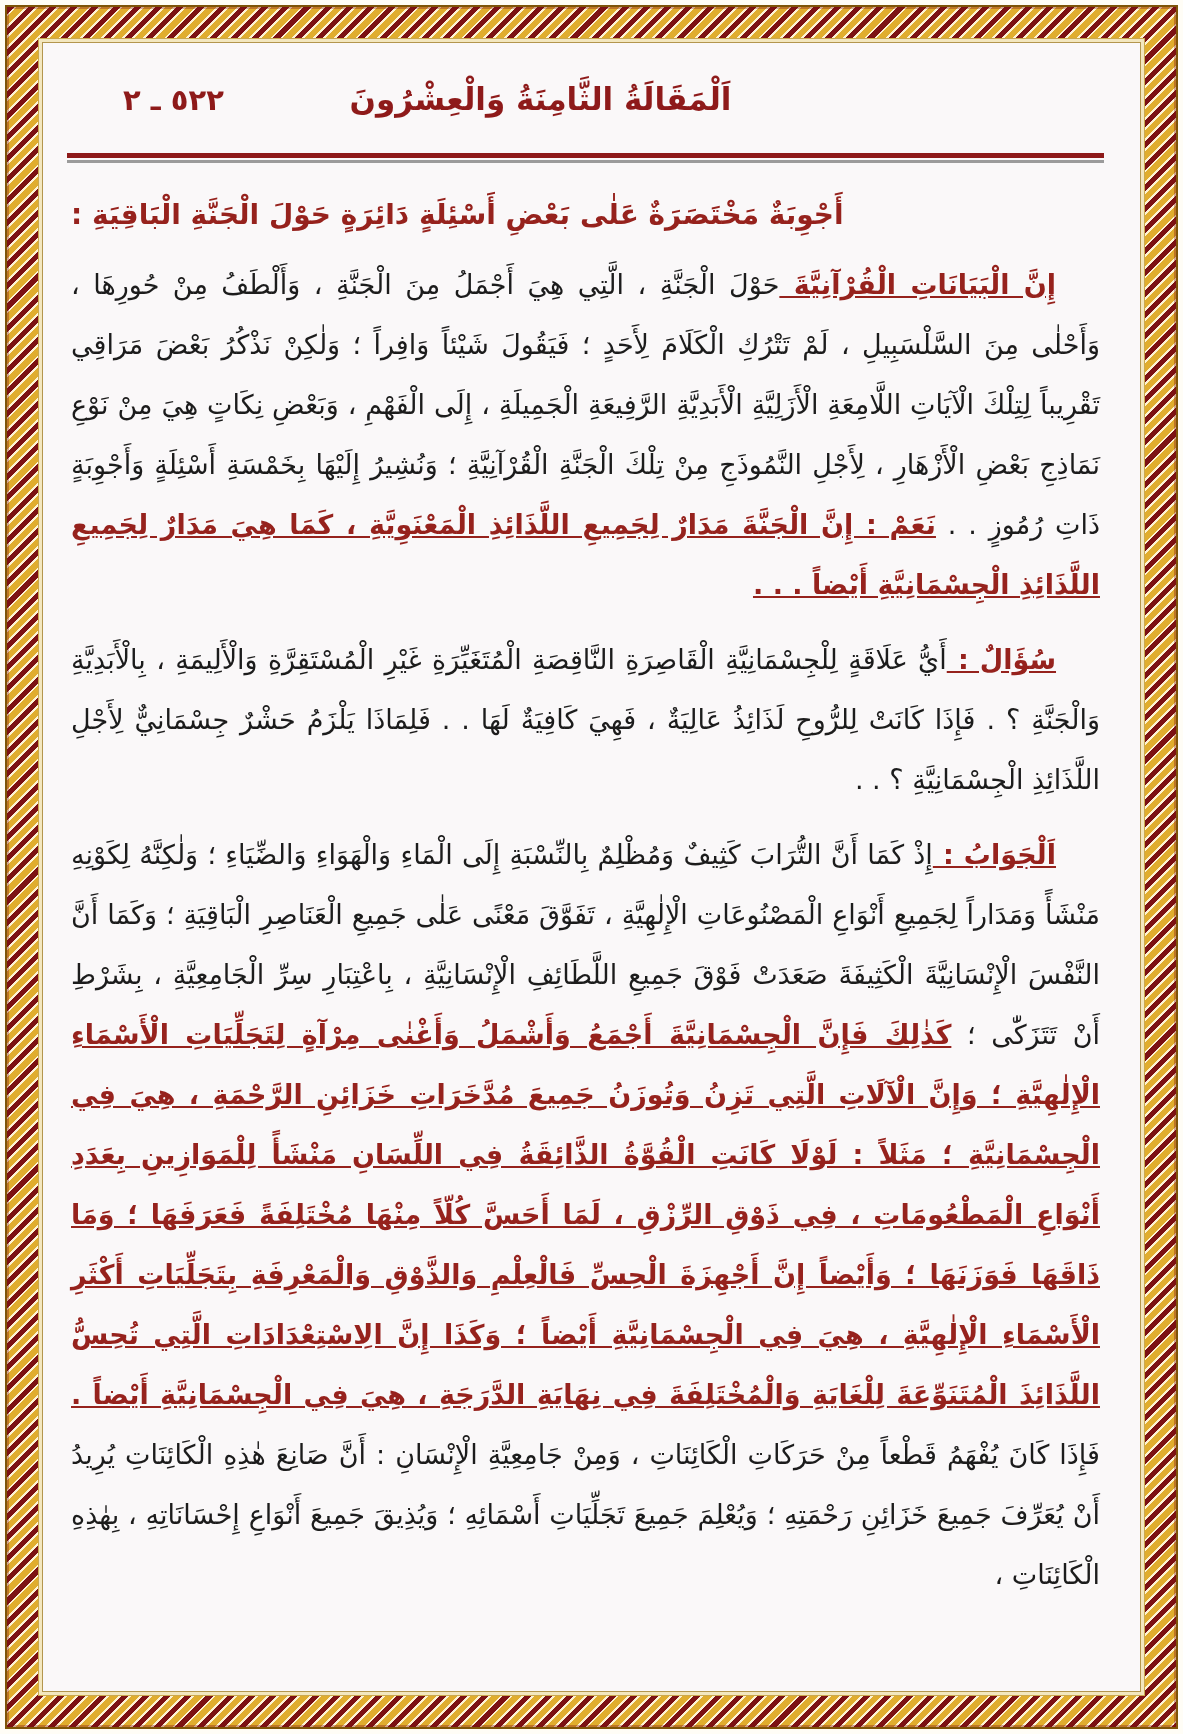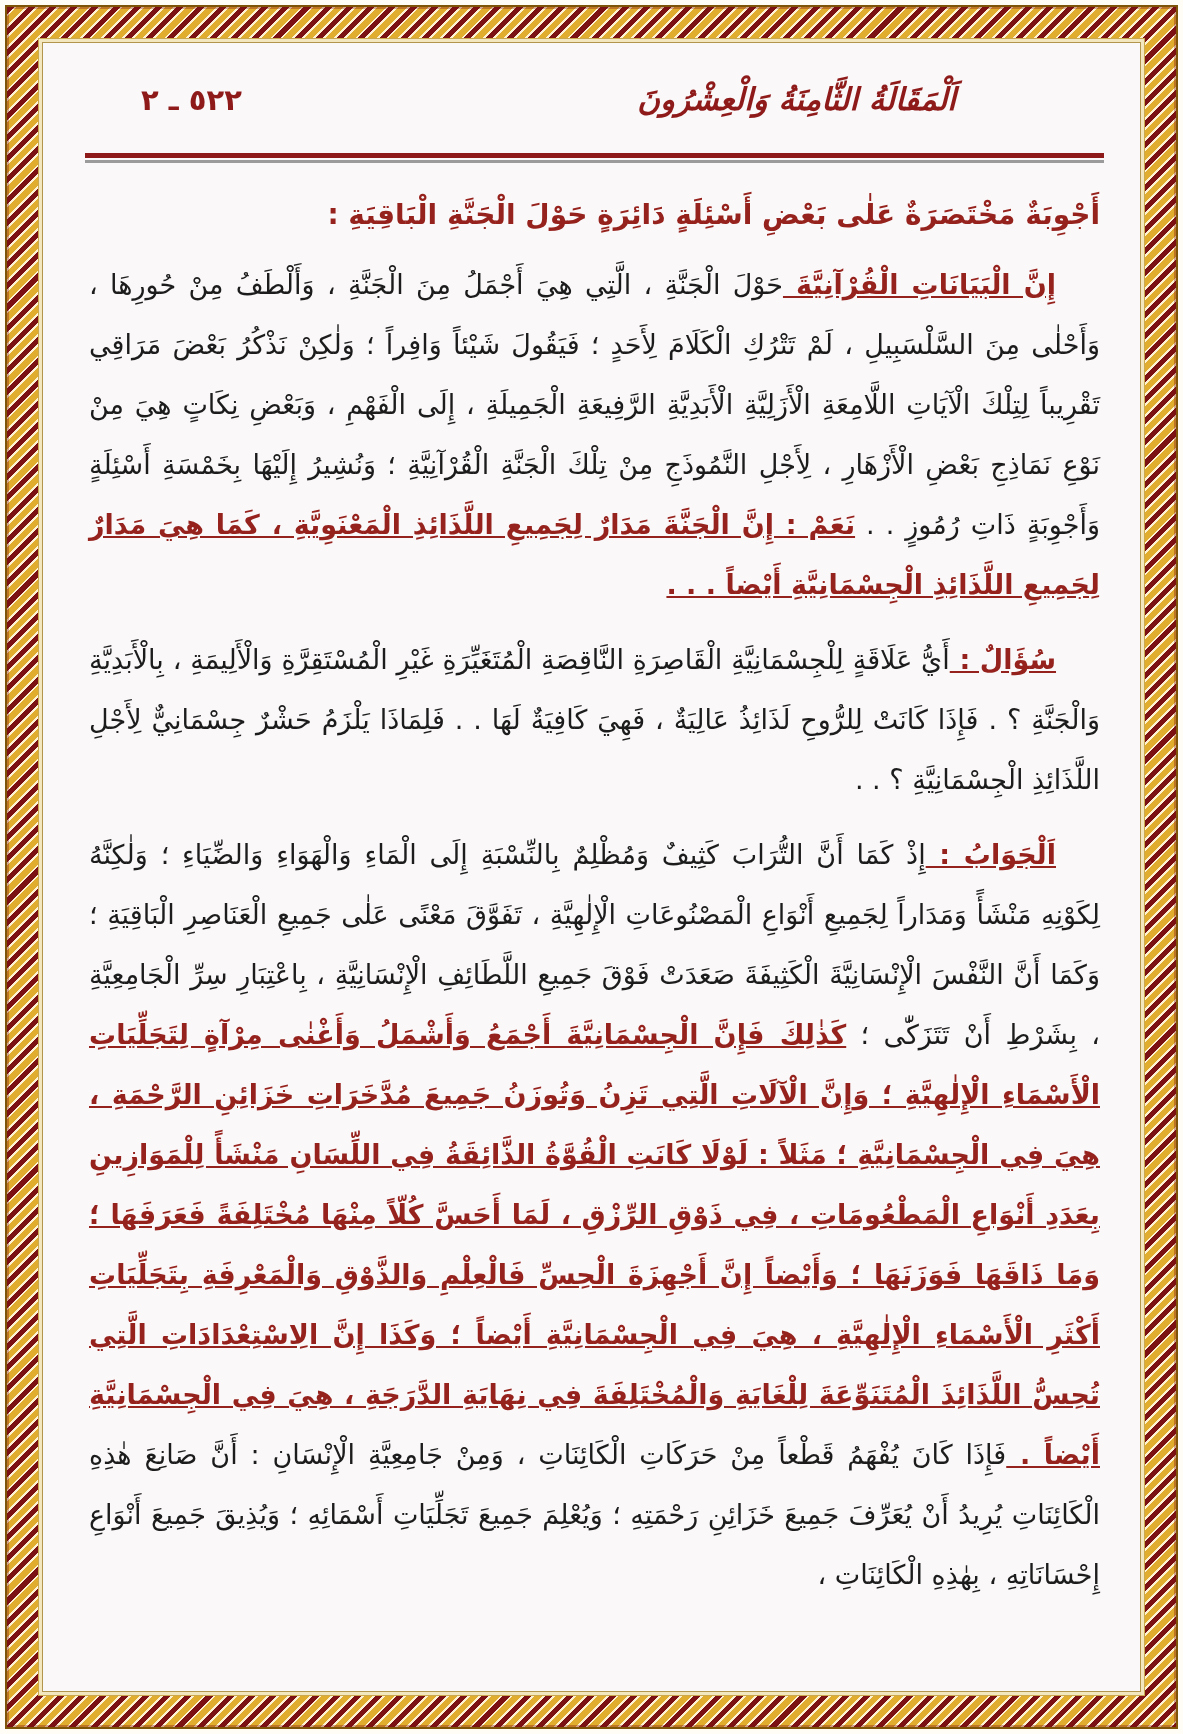--- a/index.html
+++ b/index.html
@@ -35,36 +35,35 @@
         var(--frame-gold) 7px 13px,
         var(--frame-cream) 13px 15px);
     box-shadow: inset 0 0 0 2px rgba(125,17,19,0.35);
   }
   .inner {
     position: absolute;
     inset: 42px;
     background: var(--page-bg);
     border: 1px solid #b3964e;
     box-shadow: 0 0 0 3px #f3e7bf, 0 0 0 4px #caa84f;
-    padding: 26px 34px 0 40px;
+    padding: 26px 34px 0 22px;
     box-sizing: border-box;
   }
   .header {
     position: relative;
     height: 74px;
     direction: rtl;
   }
   .title {
     margin: 0 150px 0 60px;
     padding-top: 12px;
-    text-align: right;
+    text-align: center;
     font-size: 31px;
     font-weight: bold;
     color: var(--header-red);
-    font-style: italic;
   }
   .page-number {
     position: absolute;
     left: 58px;
     top: 14px;
     font-size: 29px;
     font-weight: bold;
     color: var(--header-red);
     direction: rtl;
   }
@@ -75,21 +74,21 @@
   .content {
     direction: rtl;
     text-align: justify;
     color: var(--text-black);
     font-size: 27px;
     line-height: 60px;
     padding: 14px 6px 0 6px;
   }
   .heading {
     margin: 8px 0 10px 0;
-    text-align: right;
+    text-align: left;
     text-indent: 0;
     color: var(--accent-red);
     font-weight: bold;
     font-size: 28px;
   }
   .para {
     margin: 0 0 15px 0;
     text-indent: 44px;
   }
   .seg.black { color: var(--text-black); }

